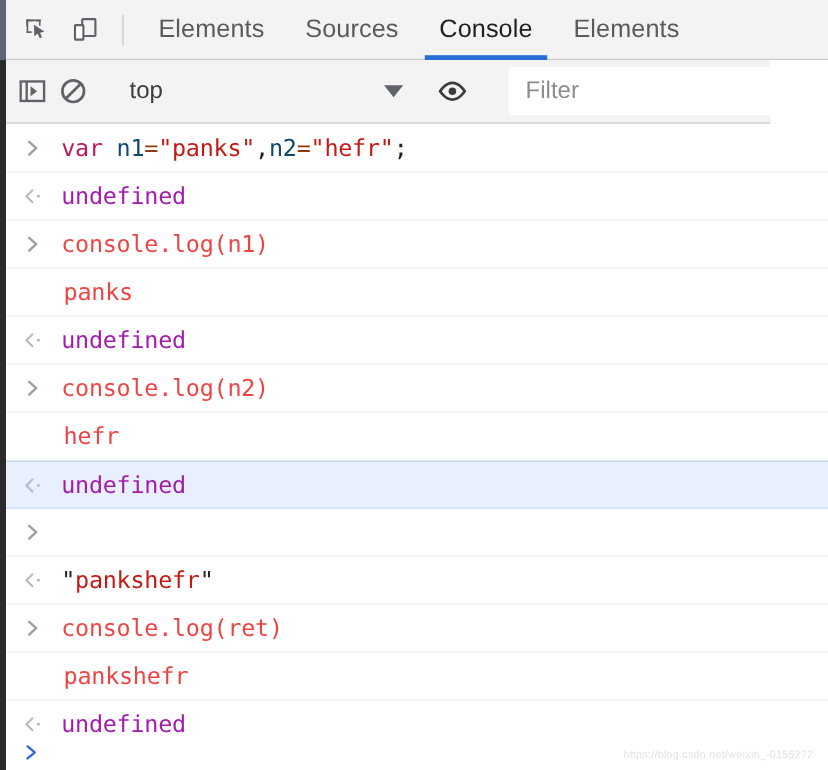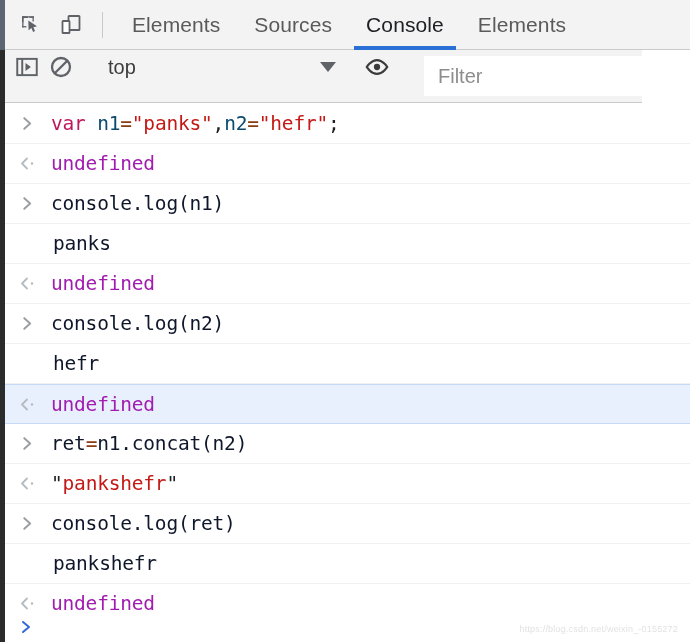--- a/index.html
+++ b/index.html
@@ -104,20 +104,21 @@
   
   .console-toolbar {
     position: absolute;
     left: 0; top: 50px;
     width: 642px;
     height: 53px;
     background: #f3f3f3;
     border-bottom: 1px solid #cacaca;
     box-sizing: border-box;
     display: flex;
+    align-items: center;
     padding-left: 14px;
   }
   .ct-icon {
     width: 34px;
     height: 34px;
     display: flex;
     align-items: center;
     justify-content: center;
     cursor: pointer;
     margin-right: 8px;
@@ -206,21 +207,21 @@
     color: #202124;
     padding-left: 2px;
   }
 
   
   .t-kw      { color: #be185d; }
   .t-var     { color: #0c4a6e; }
   .t-op      { color: #8a3b12; }
   .t-str     { color: #c41a16; }
   .t-punc    { color: #202124; }
-  .t-plain   { color: #0f172a; }
+  .t-plain   { color: #ef4444; }
 
   
   .prompt-row {
     position: absolute;
     left: 5px;
     bottom: 0;
     width: 685px;
     height: 30px;
     background: #ffffff;
     display: flex;
@@ -394,21 +395,20 @@
           </svg>
         </span>
         <span class="msg-text result"><span class="">undefined</span></span>
       </div>
       <div class="msg">
         <span class="gutter">
           <svg width="17" height="17" viewBox="0 0 16 16">
             <path d="M5 3 L10.5 8 L5 13" fill="none" stroke="#9aa0a6" stroke-width="1.9" stroke-linecap="round" stroke-linejoin="round"></path>
           </svg>
         </span>
-        <span class="msg-text"><span class="t-plain">ret</span><span class="t-op">=</span><span class="t-plain">n1.concat(n2)</span></span>
       </div>
       <div class="msg">
         <span class="gutter">
           <svg width="20" height="17" viewBox="0 0 20 16">
             <path d="M8 3 L3 8 L8 13" fill="none" stroke="#b5bac0" stroke-width="1.8" stroke-linecap="round" stroke-linejoin="round"></path>
             <circle cx="13" cy="8" r="1.2" fill="#b5bac0"></circle>
           </svg>
         </span>
         <span class="msg-text"><span class="t-punc">"</span><span class="t-str">pankshefr</span><span class="t-punc">"</span></span>
       </div>

